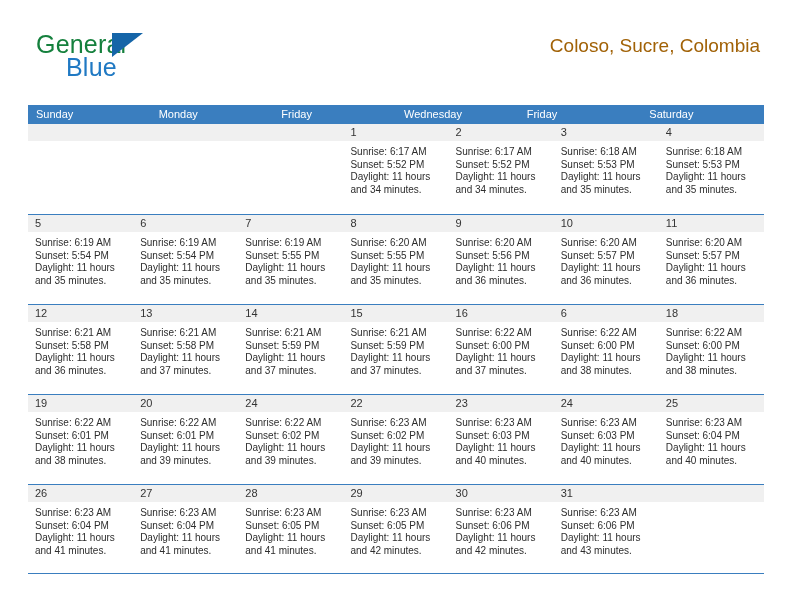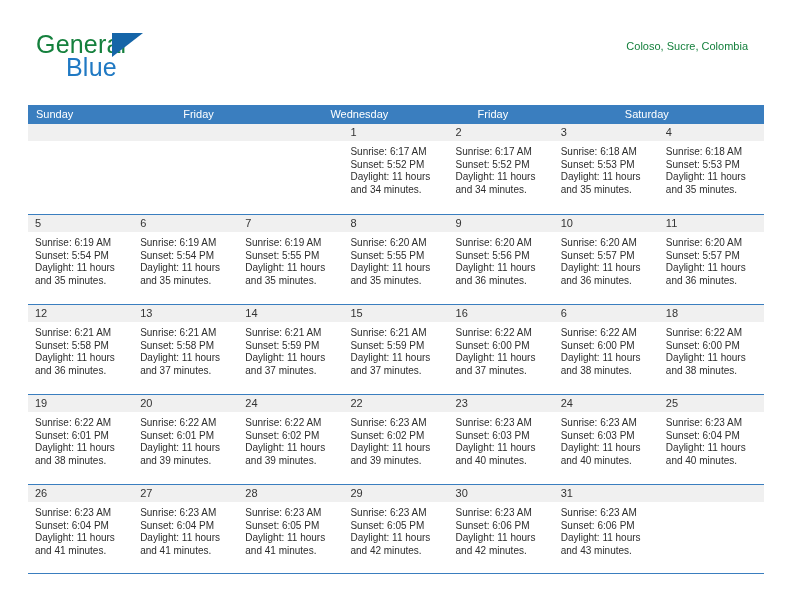--- a/index.html
+++ b/index.html
@@ -74,24 +74,24 @@
   }
   .cal-title {
     font-size: 29px;
     line-height: 34px;
     color: #222222;
     font-weight: normal;
     margin: 0;
     white-space: nowrap;
   }
   .cal-subtitle {
-    font-size: 11px;
+    font-size: 19px;
     line-height: 20px;
-    color: #15803d;
-    margin: 10px 16px 0 0;
+    color: #a16207;
+    margin: 10px 4px 0 0;
     white-space: nowrap;
   }
 
   
   .calendar {
     position: absolute;
     left: 28px;
     top: 105px;
     width: 736px;
   }
@@ -173,20 +173,21 @@
     <div class="title-block">
       <p class="cal-subtitle">Coloso, Sucre, Colombia</p>
     </div>
 
   </div>
 
   <div class="calendar">
 
     <div class="dow-row">
       <div class="dow-cell">Sunday</div>
+      <div class="dow-cell">Monday</div>
       <div class="dow-cell">Friday</div>
       <div class="dow-cell">Wednesday</div>
       <div class="dow-cell">Friday</div>
       <div class="dow-cell">Saturday</div>
     </div>
 
     <div class="week-row first">
       <div class="day-cell empty">
         <div class="day-num-band">
             <span class="day-num"></span>

